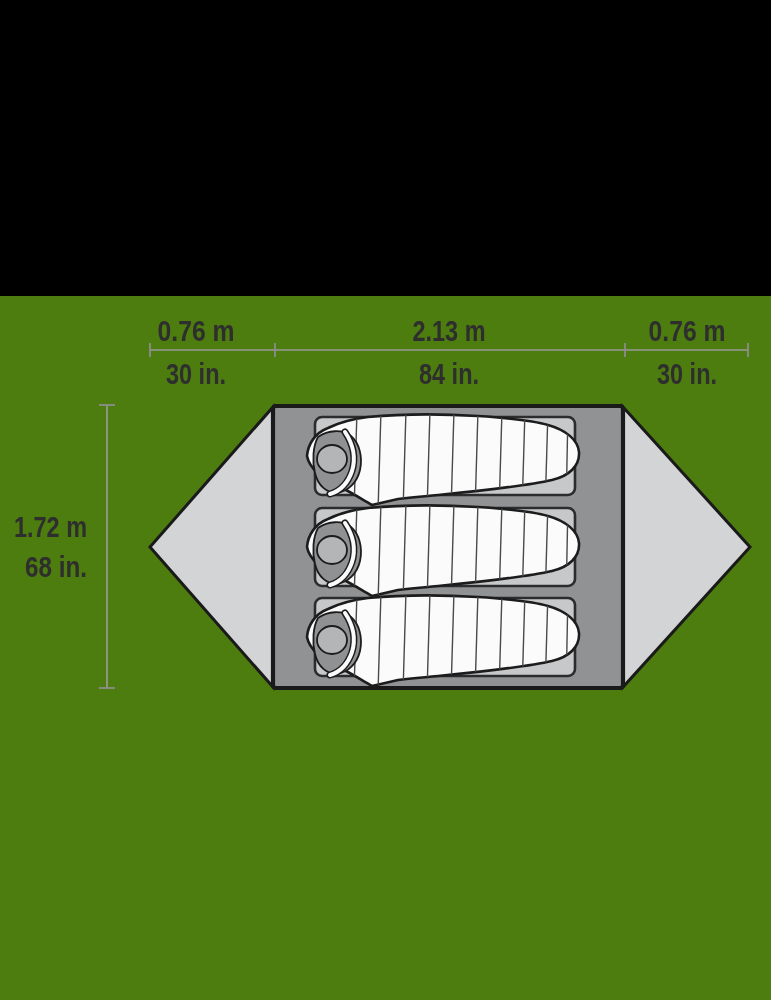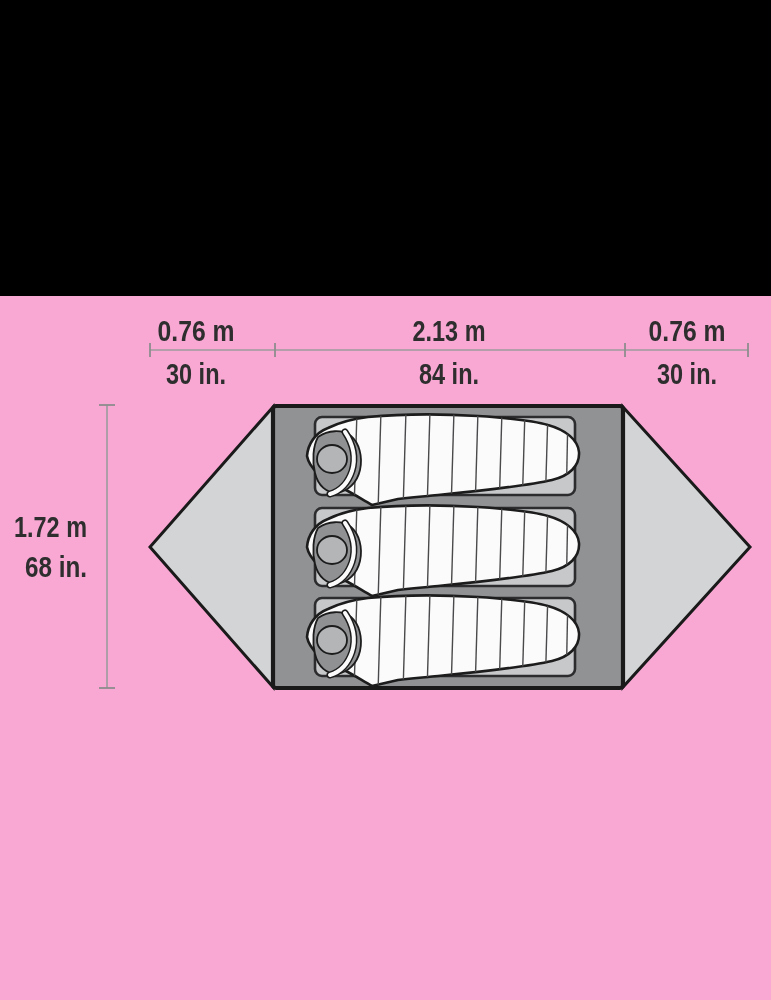--- a/index.html
+++ b/index.html
@@ -5,21 +5,21 @@
   html, body {
     margin: 0;
     padding: 0;
     background: #ffffff;
     font-family: "Liberation Sans", sans-serif;
   }
   #stage {
     position: relative;
     width: 771px;
     height: 1000px;
-    background: #f9a8d4;
+    background: #4d7c0f;
     overflow: hidden;
   }
   #diagram-svg {
     position: absolute;
     left: 0;
     top: 0;
     display: block;
   }
   .dim-label {
     font-family: "Liberation Sans", sans-serif;

